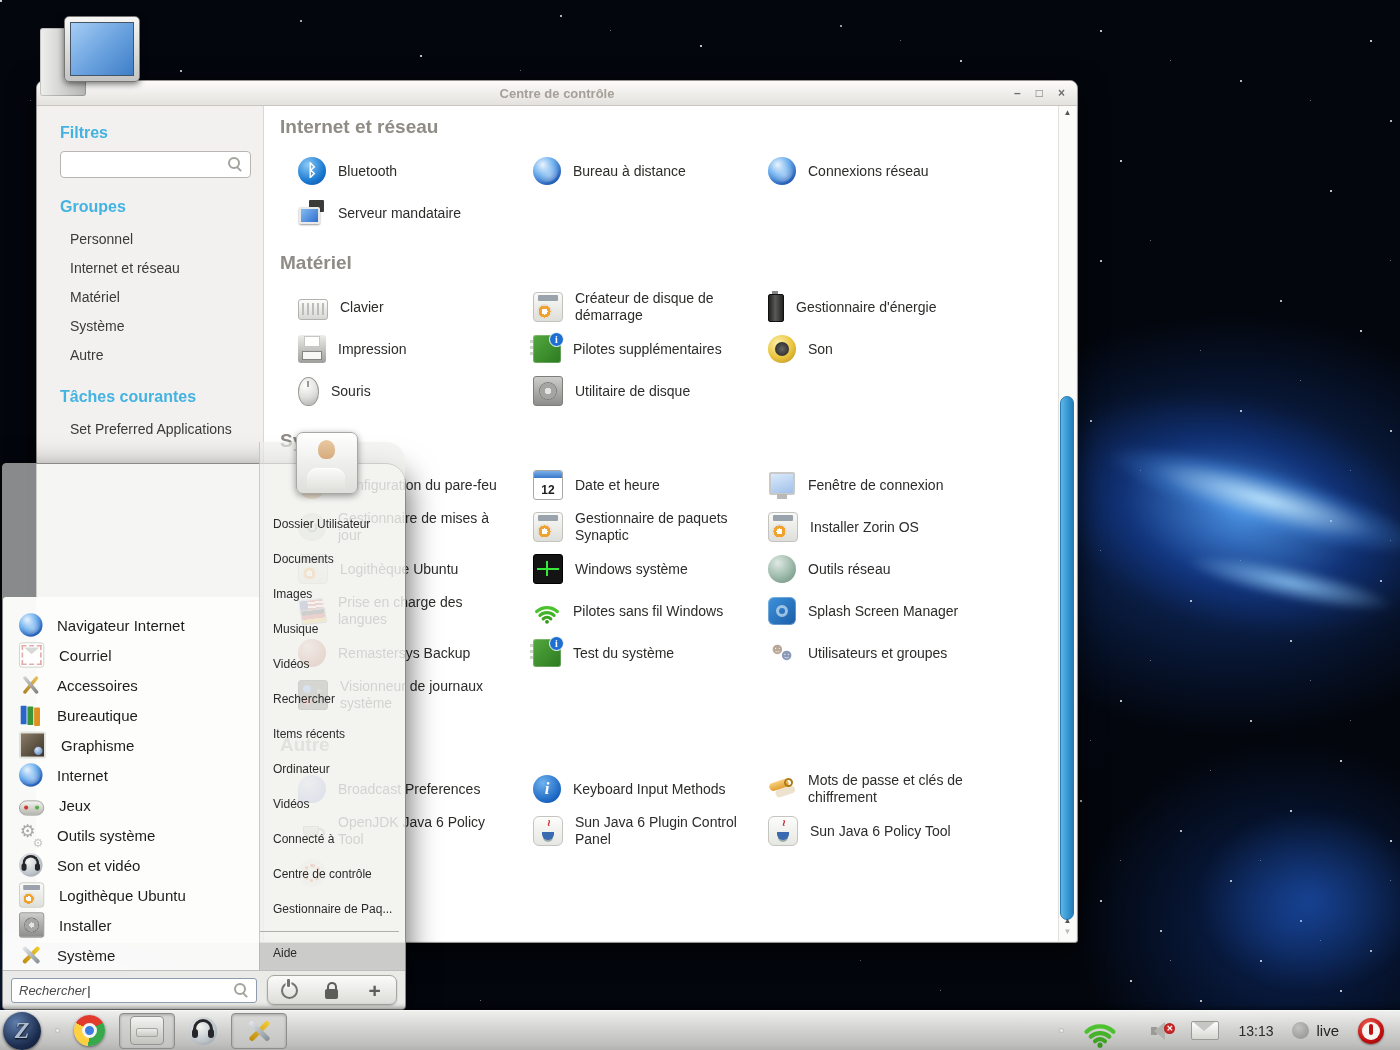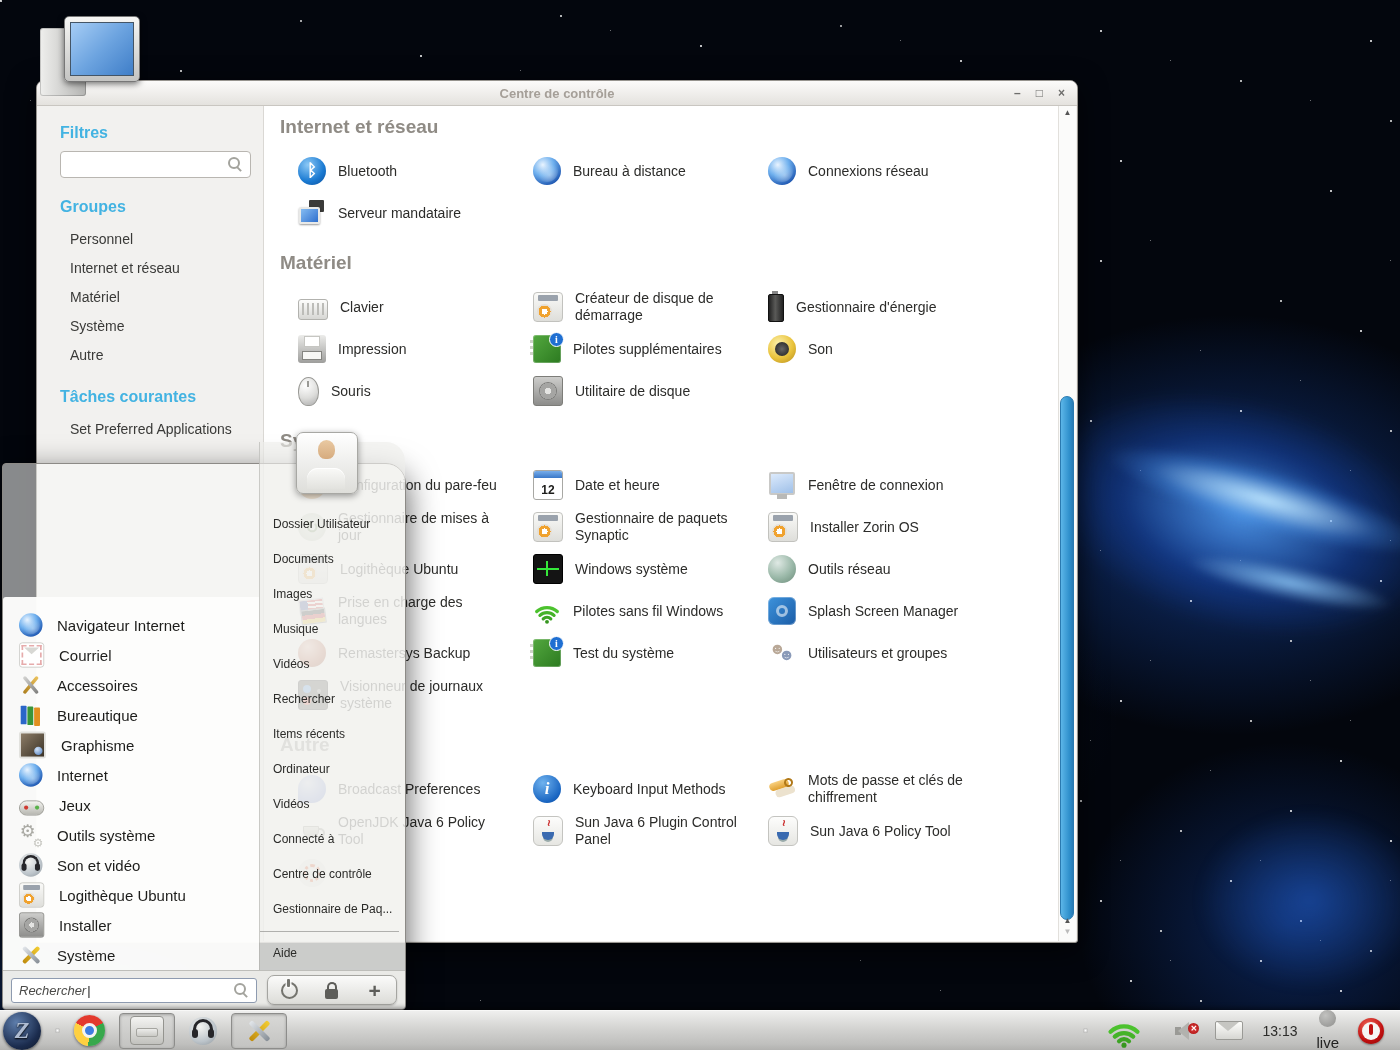--- a/index.html
+++ b/index.html
@@ -116,21 +116,21 @@
   .taskbar{left:0;bottom:0;width:100%;height:40px;z-index:6;display:flex;align-items:center;box-sizing:border-box;
     background:linear-gradient(#efefee,#d6d6d4 40%,#bfbfbd 85%,#b2b2b0);border-top:1px solid #f8f8f7;
     box-shadow:0 -2px 5px rgba(0,0,0,.45);}
   .tb-left{display:flex;align-items:center;gap:14px;padding-left:3px;}
   .tb-slot{width:54px;height:34px;border:1px solid #8d8d8b;border-radius:4px;display:flex;align-items:center;
     justify-content:center;background:linear-gradient(#d9d9d7,#c3c3c1);box-shadow:inset 0 1px 3px rgba(0,0,0,.25);cursor:pointer;}
   .tb-btn{cursor:pointer;display:flex;align-items:center;justify-content:center;}
   .tb-right{margin-left:auto;display:flex;align-items:center;gap:19px;padding-right:16px;}
   .dotsep{width:5px;height:5px;border-radius:50%;background:radial-gradient(#fff,#9a9a98);}
   .clock{font-size:14px;color:#2c2c2a;}
-  .live-wrap{display:flex;align-items:center;gap:7px;flex-direction:column;}
+  .live-wrap{display:flex;align-items:center;gap:7px;}
   .live-dot{width:17px;height:17px;border-radius:50%;background:radial-gradient(circle at 38% 32%,#c2c2c0,#8e8e8c);}
   .live-label{font-size:15px;color:#222;}
   
   .ic{position:relative;width:28px;height:28px;flex:none;border-radius:4px;display:flex;align-items:center;justify-content:center;}
   .globe-icon{border-radius:50%;background:radial-gradient(circle at 35% 28%,#e9f4ff,#6fb0ee 40%,#1f58b2 78%,#123a80);}
   .globe-icon::after{content:"";position:absolute;inset:3px;border-radius:50%;
     background:radial-gradient(circle at 62% 68%,rgba(255,255,255,.4),transparent 55%);}
   .bluetooth-icon{border-radius:50%;background:radial-gradient(circle at 35% 28%,#8cc9f6,#1a7ad2 60%,#0b4c98);}
   .bluetooth-icon::after{content:"ᛒ";color:#fff;font-size:17px;font-weight:bold;}
   .proxy-screens-icon::before{content:"";position:absolute;top:1px;right:2px;width:15px;height:12px;background:#3b3b39;border-radius:1px;}

